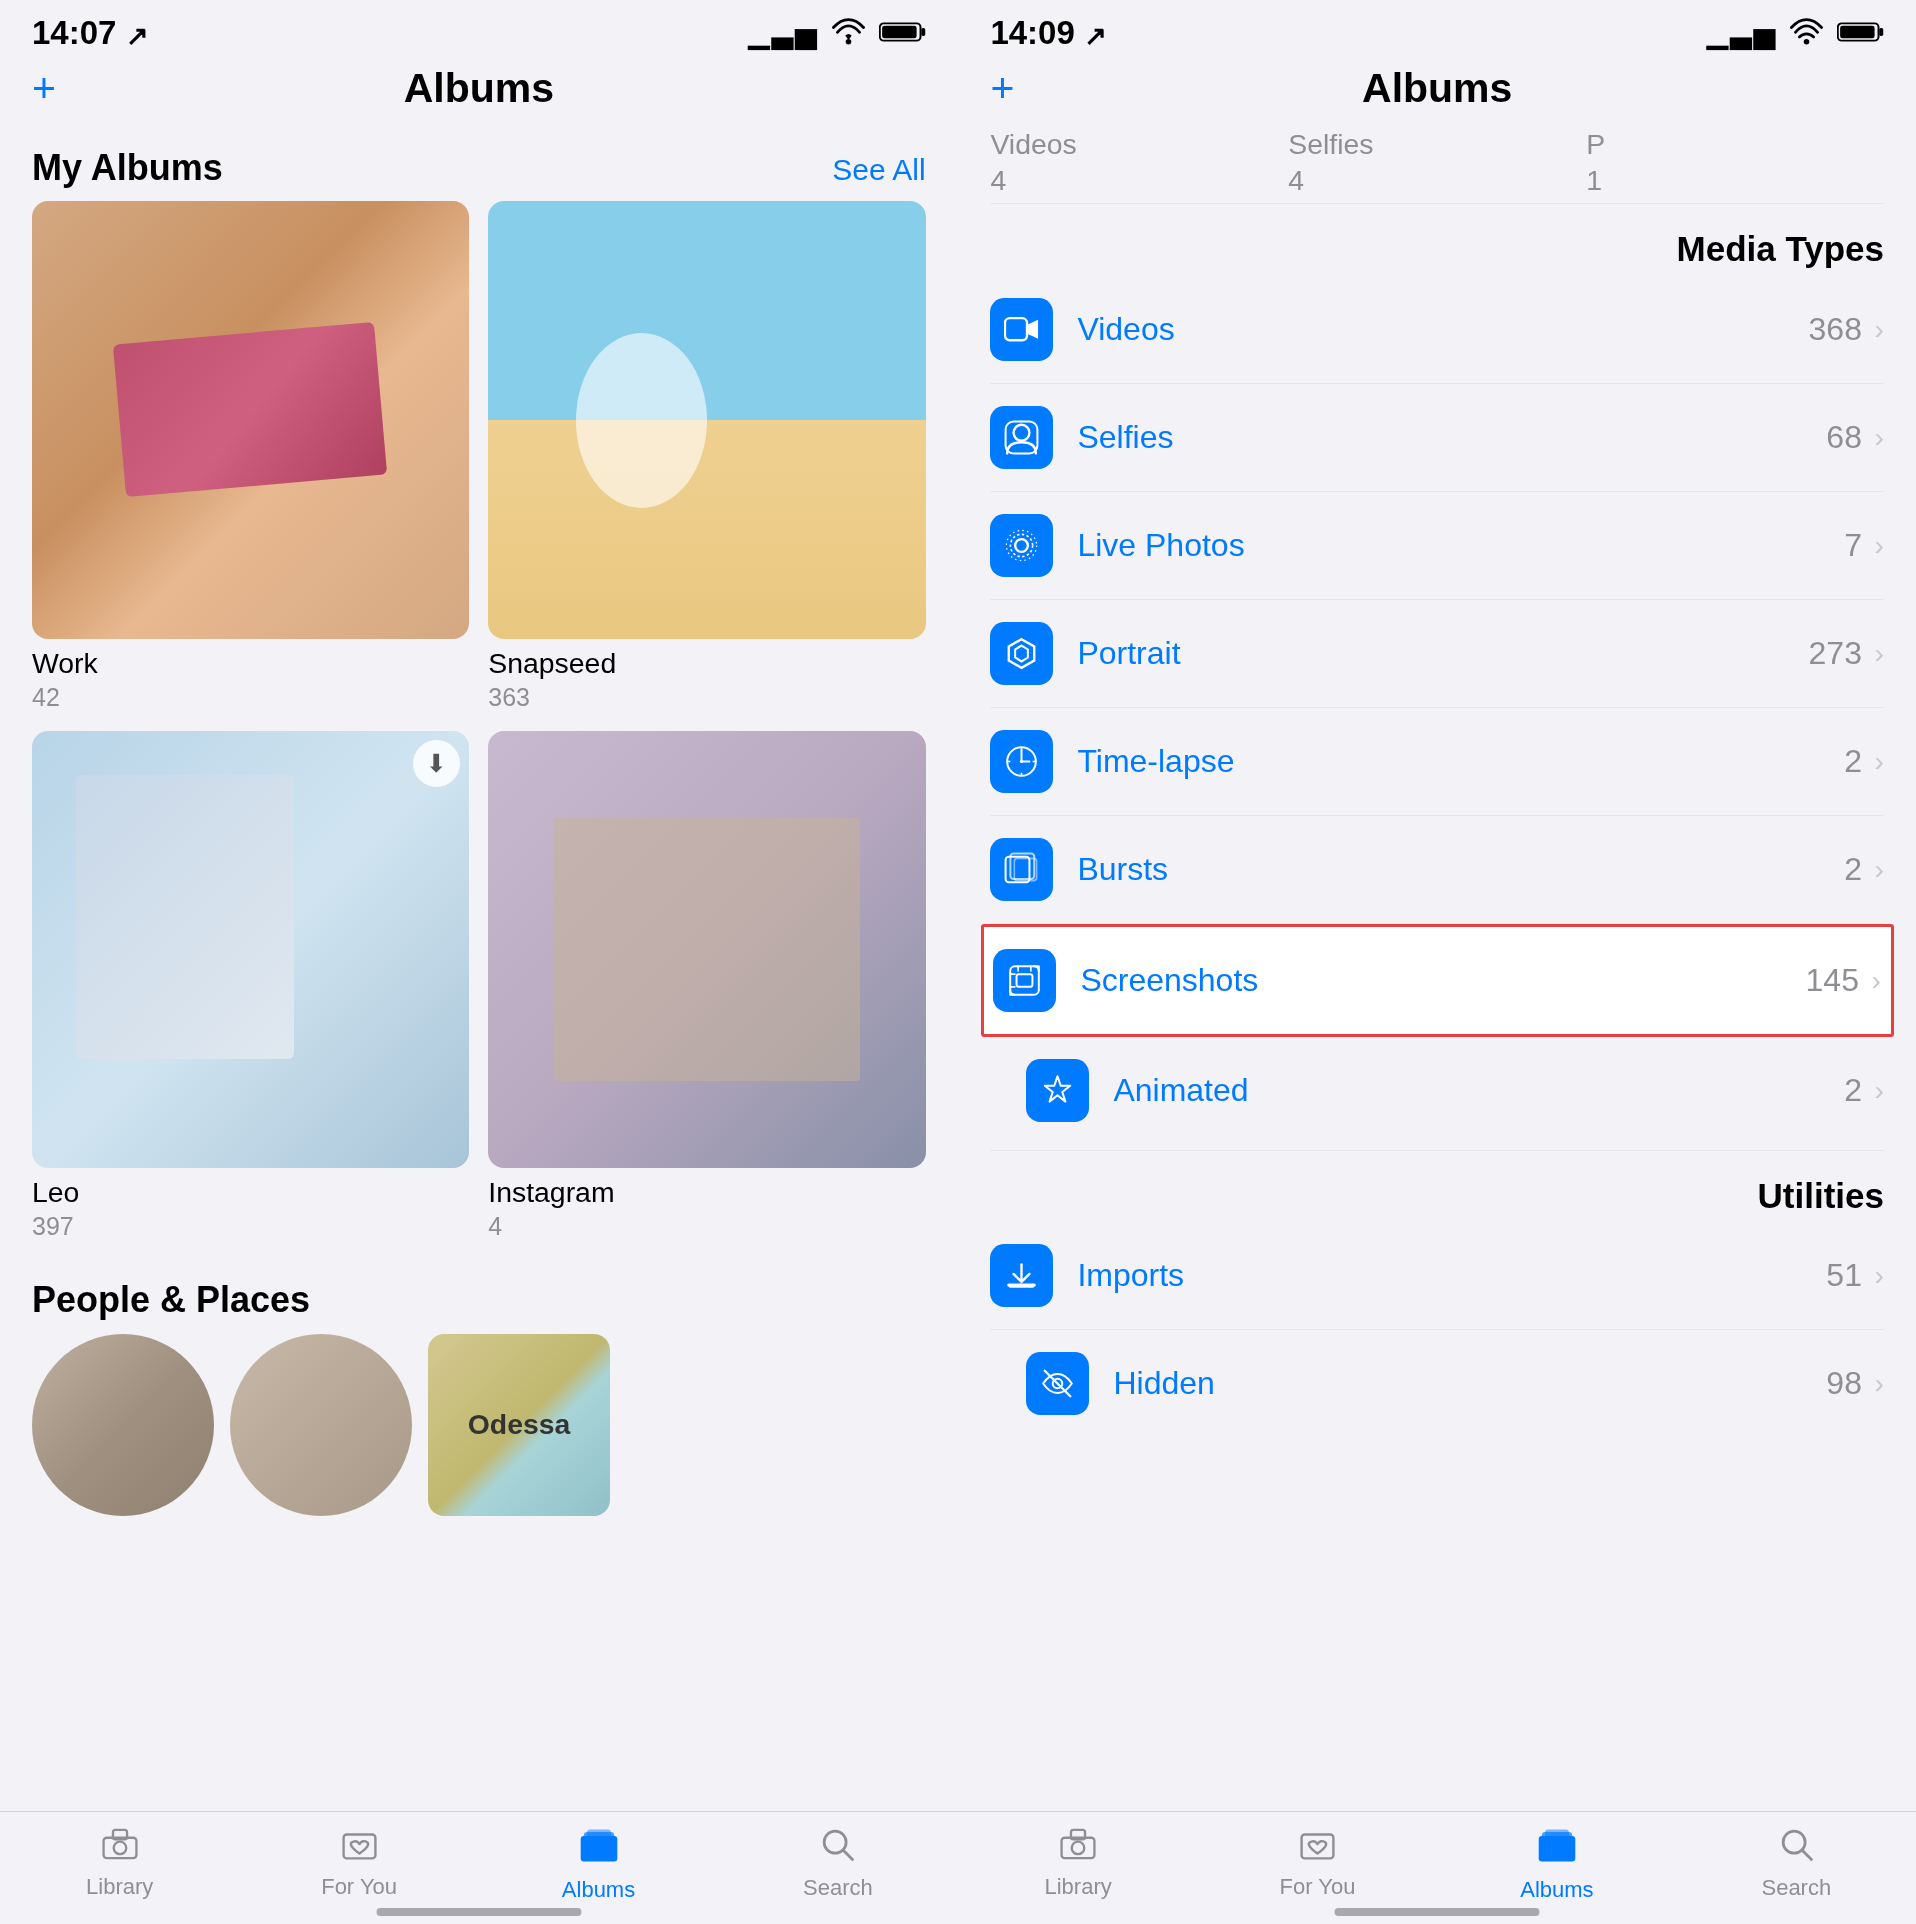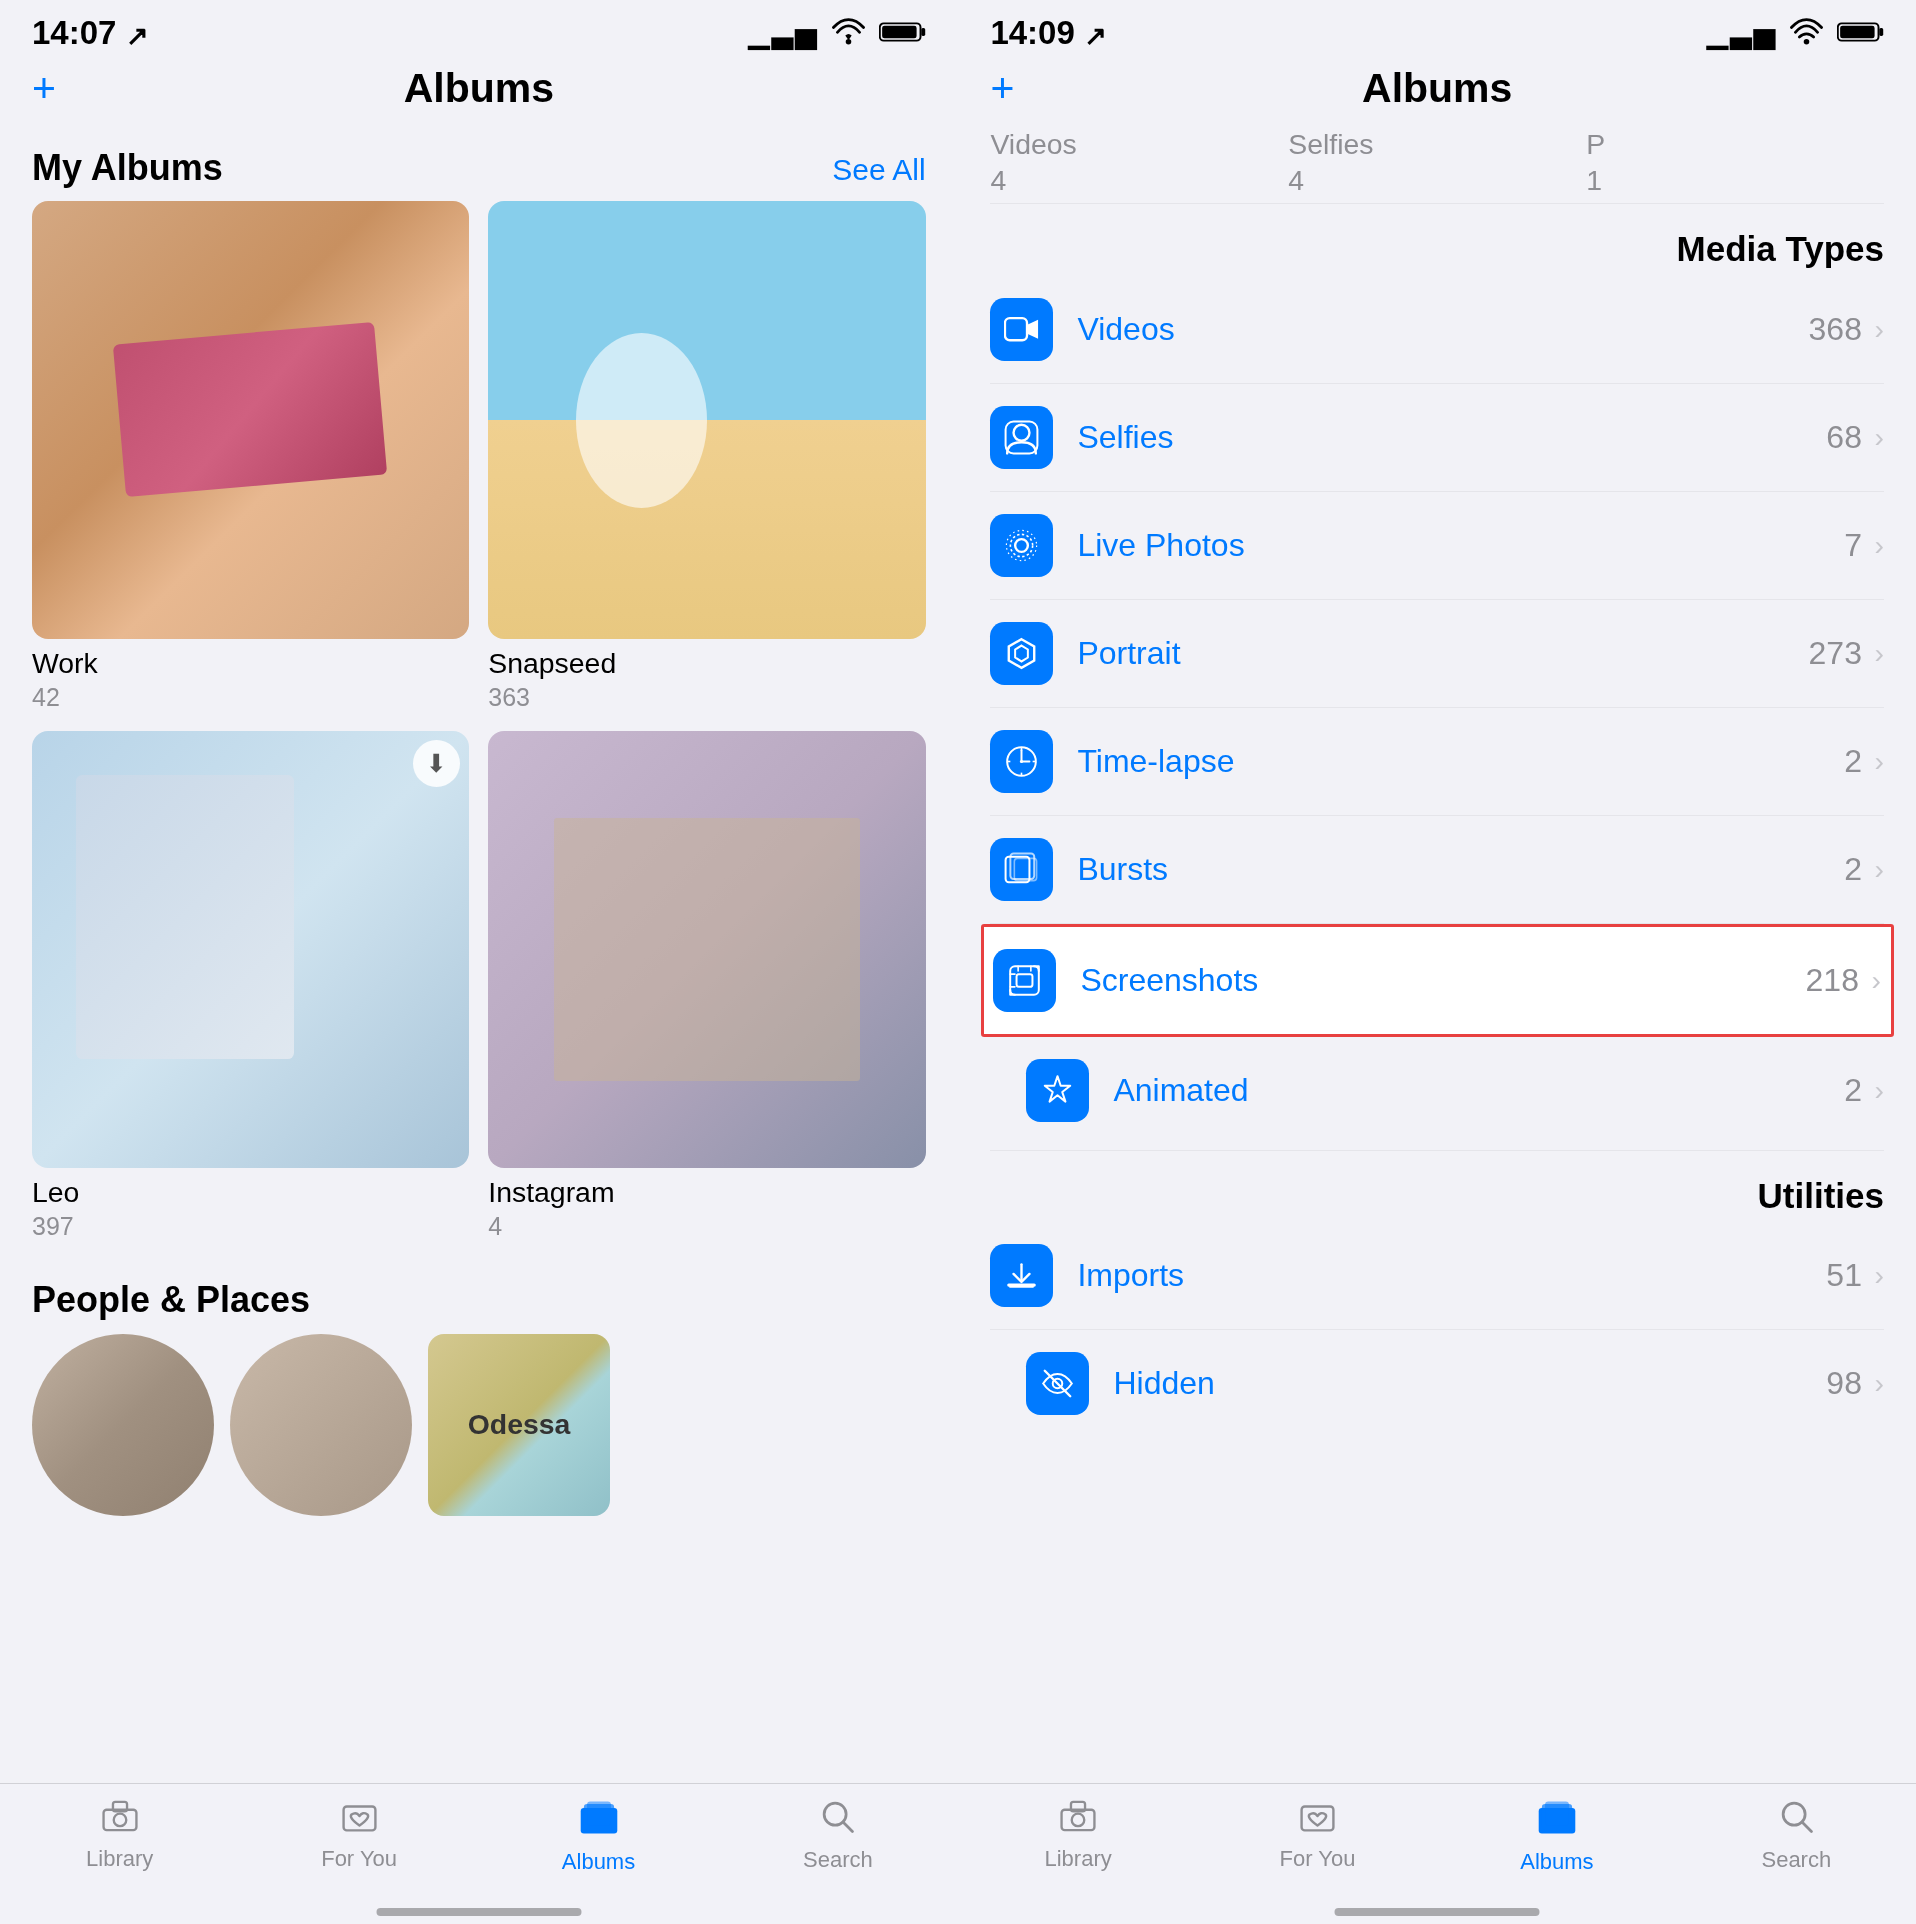--- a/index.html
+++ b/index.html
@@ -241,21 +241,21 @@
       color: #333;
       z-index: 1;
     }
 
     
     .tab-bar {
       position: absolute;
       bottom: 0;
       left: 0;
       right: 0;
-      height: 142px;
+      height: 114px;
       background: rgba(242,242,247,0.92);
       border-top: 0.8px solid #d1d1d6;
       display: flex;
       align-items: flex-start;
       padding-top: 16px;
     }
     .tab-item {
       flex: 1;
       display: flex;
       flex-direction: column;
@@ -662,21 +662,21 @@
             <path d="M14 4 L14 10" stroke="white" stroke-width="2" stroke-linecap="round"></path>
             <path d="M30 4 L30 10" stroke="white" stroke-width="2" stroke-linecap="round"></path>
             <path d="M4 14 L10 14" stroke="white" stroke-width="2" stroke-linecap="round"></path>
             <path d="M4 30 L10 30" stroke="white" stroke-width="2" stroke-linecap="round"></path>
             <path d="M34 4 L40 4 L40 10" stroke="white" stroke-width="2.5" stroke-linecap="round" stroke-linejoin="round" fill="none"></path>
             <path d="M4 34 L4 40 L10 40" stroke="white" stroke-width="2.5" stroke-linecap="round" stroke-linejoin="round" fill="none"></path>
             <rect x="12" y="14" width="20" height="16" rx="3" fill="none" stroke="white" stroke-width="2.5"></rect>
           </svg>
         </div>
         <span class="list-text">Screenshots</span>
-        <span class="list-count">218</span>
+        <span class="list-count">145</span>
         <span class="list-chevron">›</span>
       </div>
 
       <div class="list-item">
         <div class="list-icon" style="background:#007aff;">
           <svg width="35" height="35" viewBox="0 0 44 44">
             <path d="M22 4 L26 16 L38 16 L28 24 L32 36 L22 28 L12 36 L16 24 L6 16 L18 16 Z" fill="none" stroke="white" stroke-width="2.5" stroke-linejoin="round"></path>
           </svg>
         </div>
         <span class="list-text">Animated</span>

